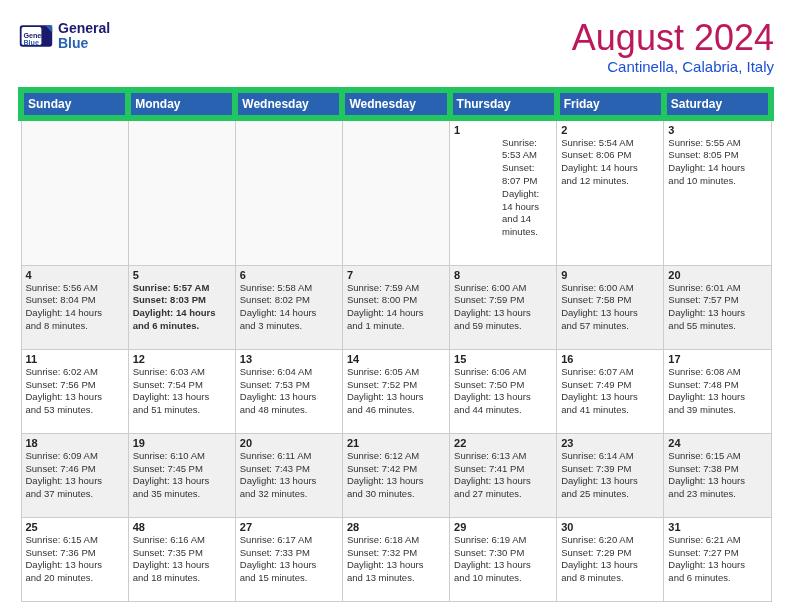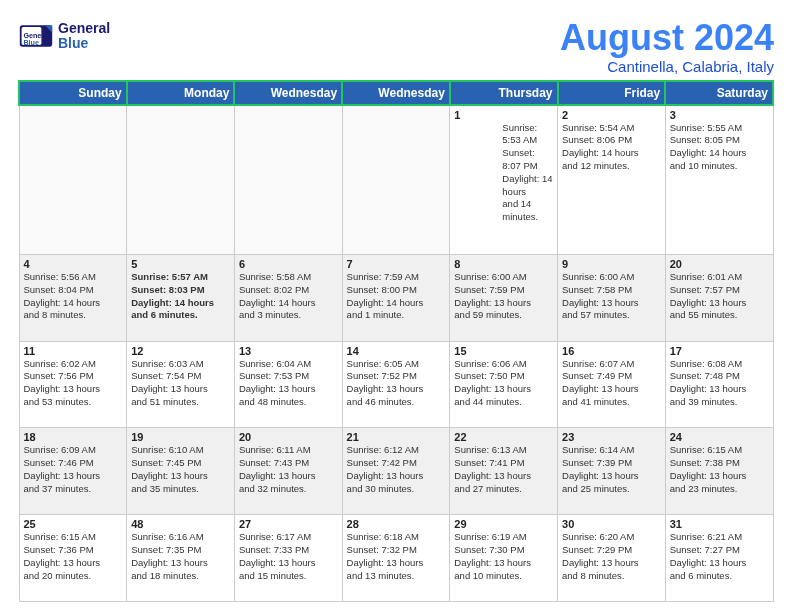--- a/index.html
+++ b/index.html
@@ -14,21 +14,21 @@
       width: 792px;
       height: 612px;
       padding: 18px 18px 10px 18px;
       display: flex;
       flex-direction: column;
     }
     .header {
       display: flex;
       justify-content: space-between;
       align-items: flex-start;
-      margin-bottom: 5px;
+      margin-bottom: 12px;
     }
     .logo {
       display: flex;
       align-items: center;
       gap: 4px;
     }
     .logo-text {
       display: flex;
       flex-direction: column;
       font-size: 14px;
@@ -39,43 +39,43 @@
     .logo-text span:first-child { color: #1a1a6e; }
     .logo-icon {
       width: 36px;
       height: 36px;
     }
     .title-block {
       text-align: right;
     }
     .month-title {
       font-size: 36px;
-      font-weight: bold;
-      color: #3b82f6;
+      font-weight: normal;
+      color: #be185d;
       line-height: 1.1;
     }
     .location-title {
       font-size: 15px;
       color: #1d4ed8;
     }
     .calendar {
       flex: 1;
       border: 1px solid #ccc;
       border-collapse: collapse;
       width: 100%;
       table-layout: fixed;
     }
     .calendar th {
       background: #2962b0;
       color: #fff;
       font-size: 12px;
       font-weight: bold;
       padding: 4px 4px;
-      border: 2px solid #22c55e;
-      text-align: right;
+      border: 6px solid #22c55e;
+      text-align: left;
       margin-left: 48px;
     }
     .calendar td {
       border: 1px solid #ccc;
       vertical-align: top;
       padding: 3px 4px;
       font-size: 10px;
       color: #222;
       background: #fff;
     }

